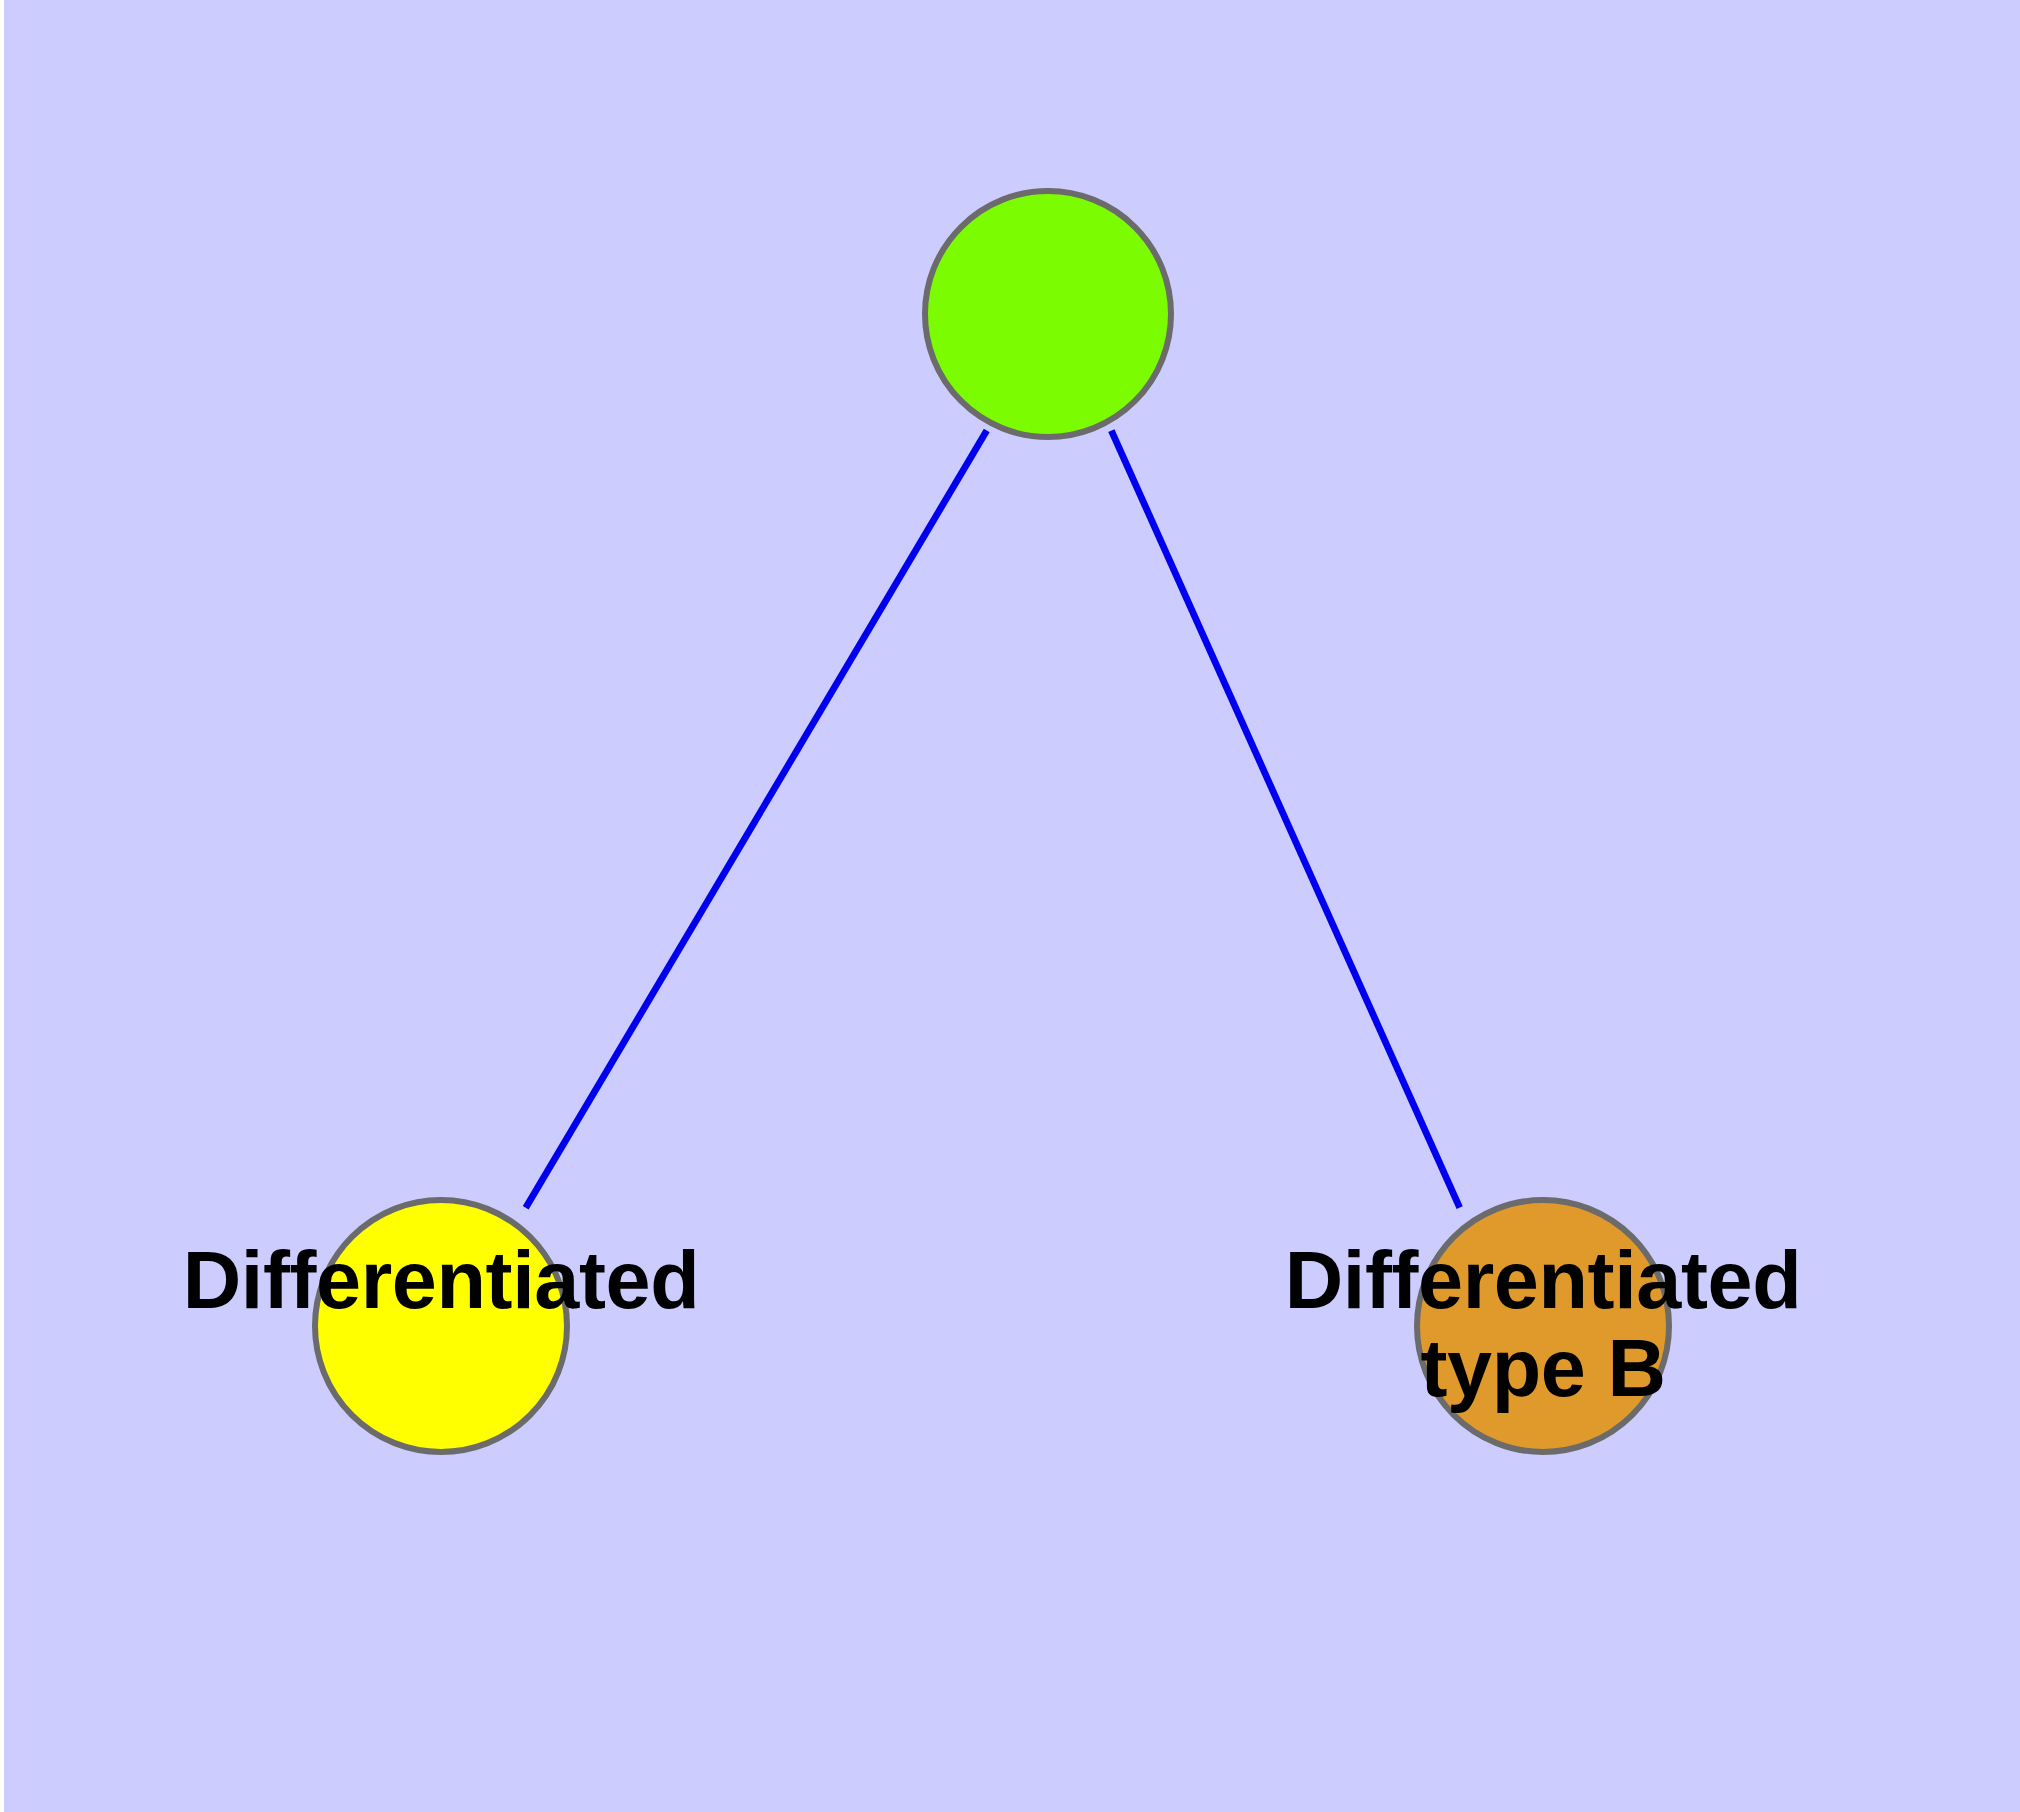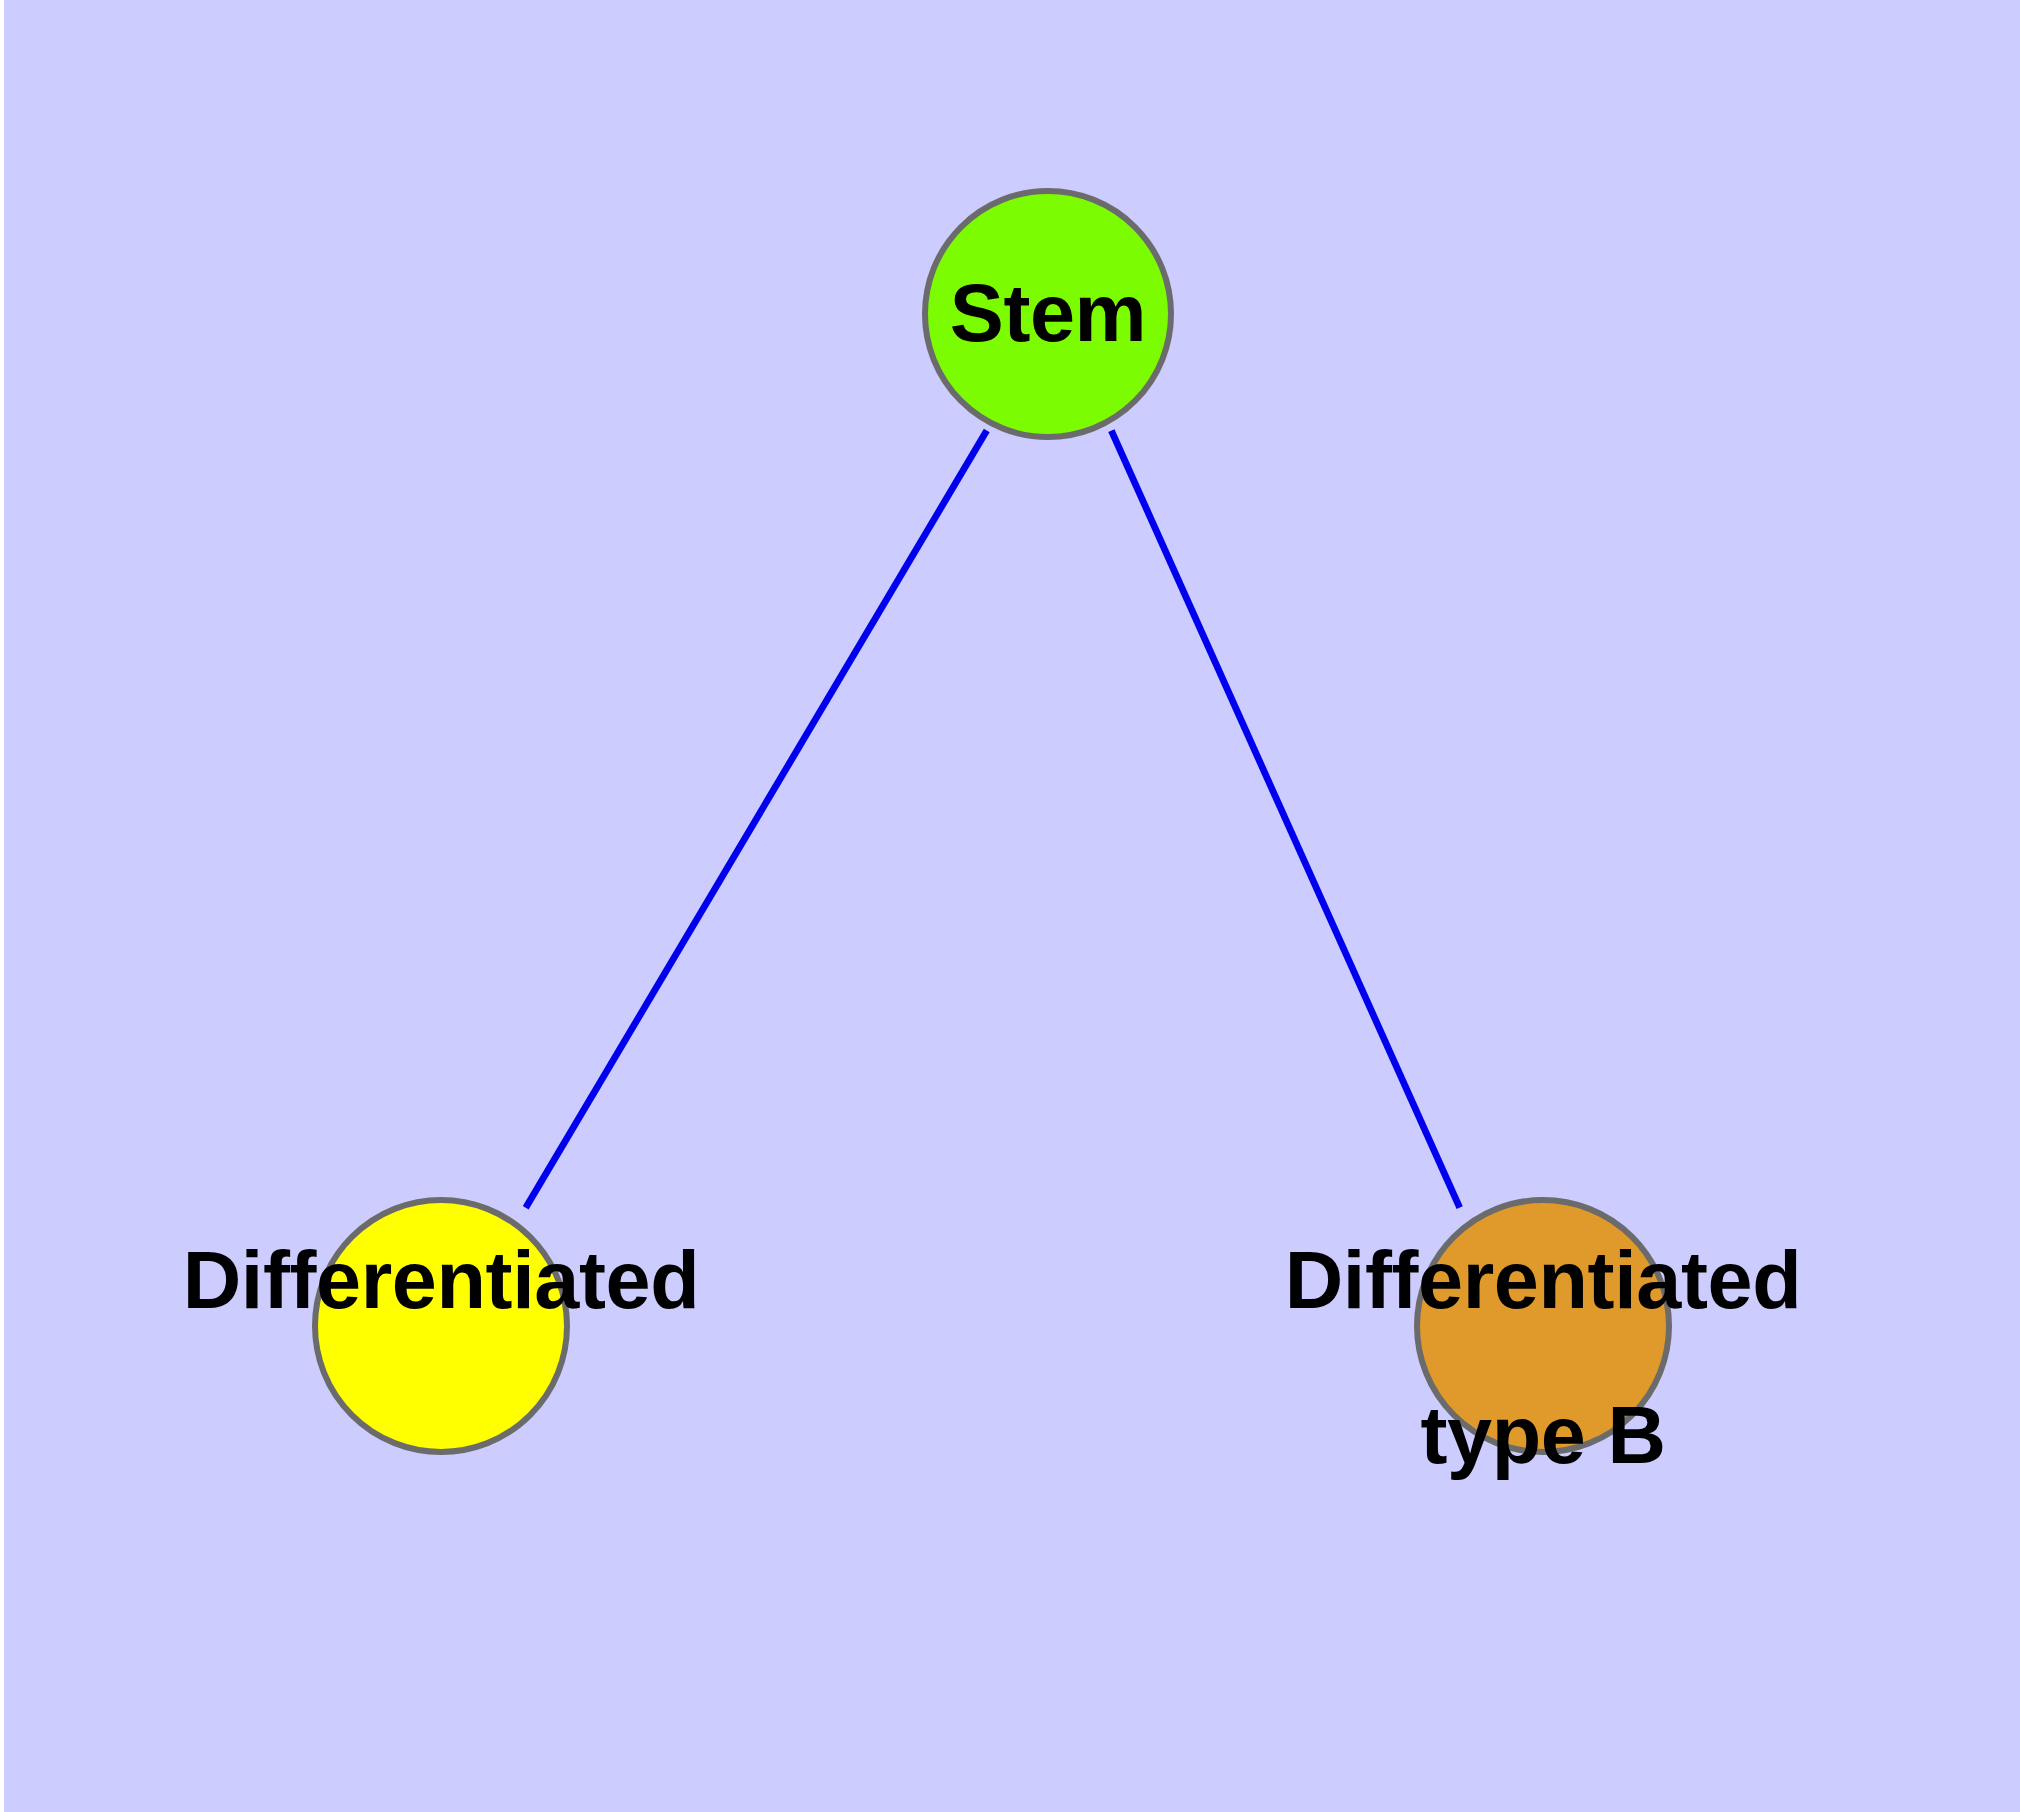--- a/index.html
+++ b/index.html
@@ -59,21 +59,20 @@
     <line x1="1164" y1="508" x2="620" y2="1425" stroke="#0000ee" stroke-width="8" stroke-linecap="butt"></line>
     <line x1="1311" y1="508" x2="1722" y2="1425" stroke="#0000ee" stroke-width="8" stroke-linecap="butt"></line>
   </svg>
 
   <div class="node" style="left:922px; top:188px; width:252px; height:252px; background:#7cfc00;"></div>
 
   <div class="node" style="left:312px; top:1197px; width:258px; height:258px; background:#ffff00;"></div>
 
   <div class="node" style="left:1414px; top:1197px; width:258px; height:258px; background:#e09a2b;"></div>
 
-  <div class="node-label" style="left:624px; top:270px; width:848px;">Stem</div>
 
   <div class="node-label" style="left:17px; top:1237px; width:848px;">Differentiated</div>
 
   <div class="node-label" style="left:1119px; top:1237px; width:848px;">Differentiated</div>
-  <div class="node-label" style="left:1119px; top:1392px; width:848px;">type B</div>
+  <div class="node-label" style="left:1119px; top:1325px; width:848px;">type B</div>
 
 </div>
 
 
 </body></html>

